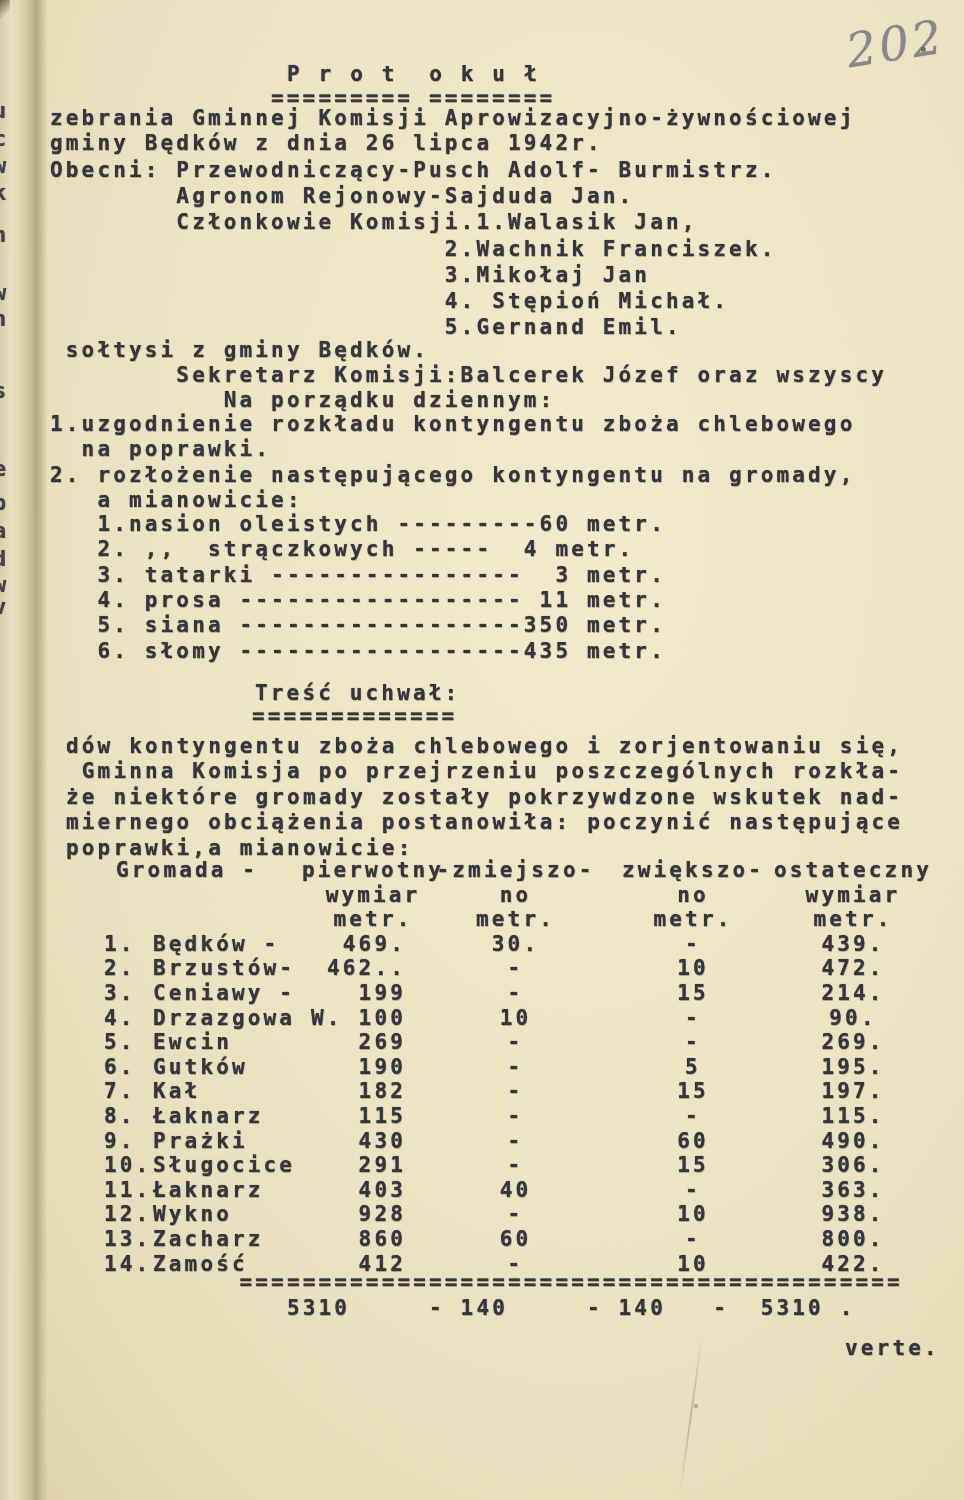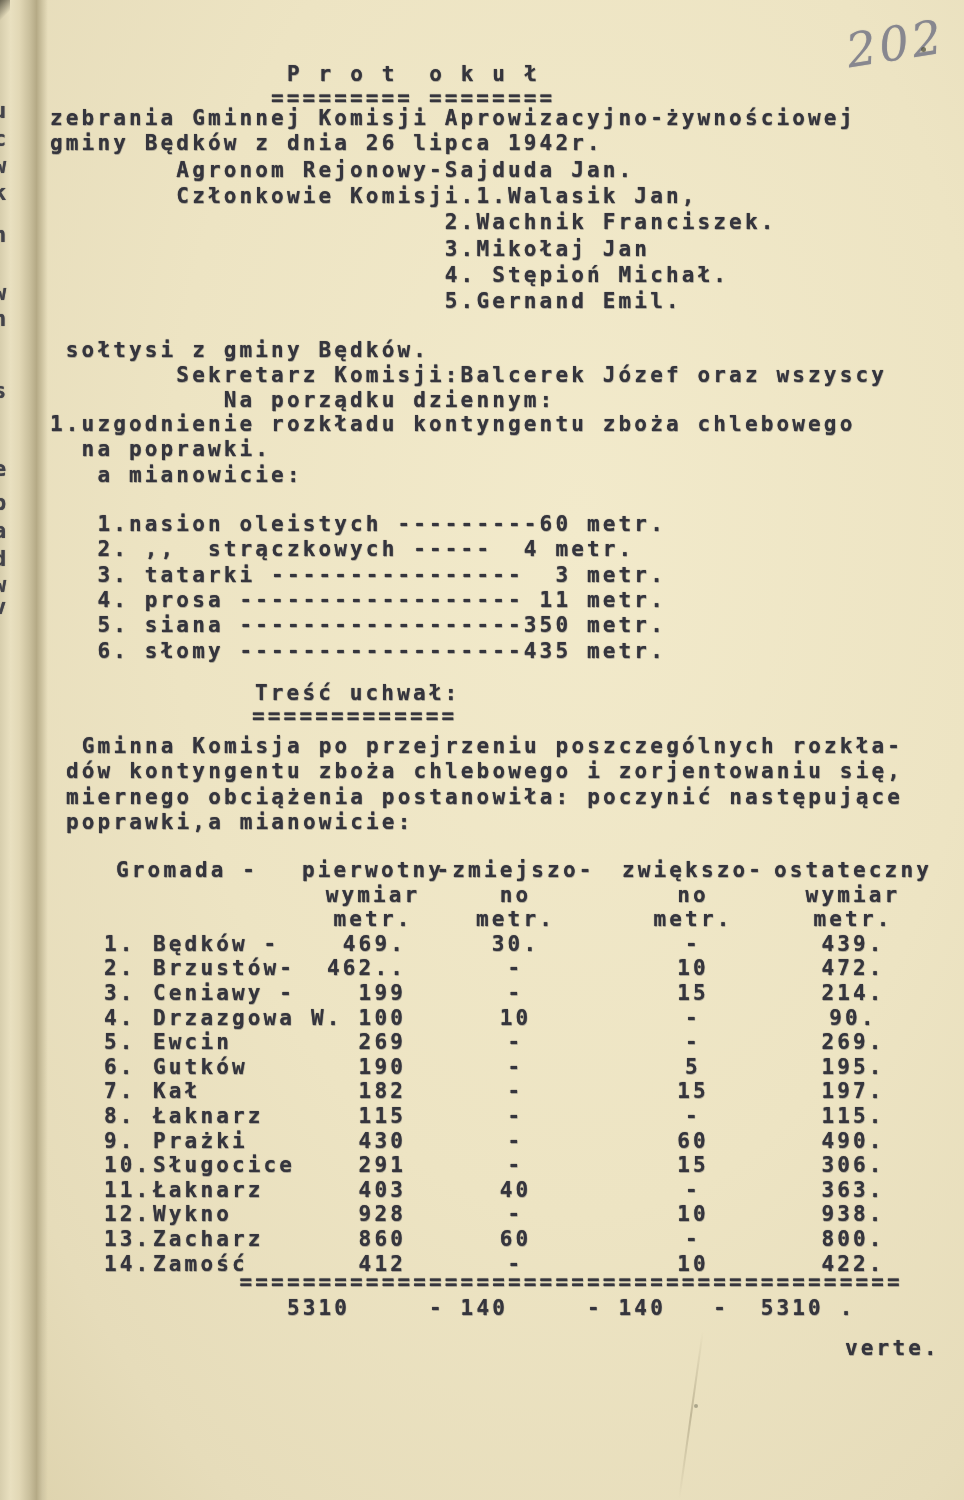--- a/index.html
+++ b/index.html
@@ -109,60 +109,63 @@
     <div class="line" style="padding-left:237px">P r o t  o k u ł</div>
     <div class="line" style="padding-left:221px">========= ========</div>
   </div>
 
   <div class="blk ink" style="top:106px">
     <div class="line">zebrania Gminnej Komisji Aprowizacyjno-żywnościowej</div>
     <div class="line">gminy Będków z dnia 26 lipca 1942r.</div>
   </div>
 
   <div class="blk ink obecni" style="top:157px">
+    <div class="line">Obecni: Przewodniczący-Pusch Adolf- Burmistrz.</div>
     <div class="line">        Agronom Rejonowy-Sajduda Jan.</div>
     <div class="line">        Członkowie Komisji.1.Walasik Jan,</div>
     <div class="line">                         2.Wachnik Franciszek.</div>
     <div class="line">                         3.Mikołaj Jan</div>
     <div class="line">                         4. Stępioń Michał.</div>
     <div class="line">                         5.Gernand Emil.</div>
   </div>
 
   <div class="blk ink" style="top:338px">
     <div class="line"> sołtysi z gminy Będków.</div>
     <div class="line">        Sekretarz Komisji:Balcerek Józef oraz wszyscy</div>
   </div>
 
   <div class="blk ink" style="top:388px">
     <div class="line">           Na porządku dziennym:</div>
   </div>
 
   <div class="blk ink" style="top:412px">
     <div class="line">1.uzgodnienie rozkładu kontyngentu zboża chlebowego</div>
     <div class="line">  na poprawki.</div>
+    <div class="line">2. rozłożenie następującego kontyngentu na gromady,</div>
     <div class="line">   a mianowicie:</div>
   </div>
 
   <div class="blk ink" style="top:512px">
     <div class="line">   1.nasion oleistych ---------60 metr.</div>
     <div class="line">   2. ,,  strączkowych -----  4 metr.</div>
     <div class="line">   3. tatarki ----------------  3 metr.</div>
     <div class="line">   4. prosa ------------------ 11 metr.</div>
     <div class="line">   5. siana ------------------350 metr.</div>
     <div class="line">   6. słomy ------------------435 metr.</div>
   </div>
 
   <div class="blk ink res-head" style="top:682px;left:255px">
     <div class="line">Treść uchwał:</div>
     <div class="line" style="margin-left:-3px">=============</div>
   </div>
 
   <div class="blk ink res-para" style="top:734px;left:66px">
+    <div class="line">dów kontyngentu zboża chlebowego i zorjentowaniu się,</div>
     <div class="line"> Gminna Komisja po przejrzeniu poszczególnych rozkła-</div>
-    <div class="line">dów kontyngentu zboża chlebowego i zorjentowaniu się,</div>
+    <div class="line">że niektóre gromady zostały pokrzywdzone wskutek nad-</div>
     <div class="line">miernego obciążenia postanowiła: poczynić następujące</div>
     <div class="line">poprawki,a mianowicie:</div>
   </div>
 
   <div class="tbl">
 
     <span class="cell chl">Gromada -</span>
     <span class="cell ch">pierwotny</span>
     <span class="cell ch">-zmiejszo-</span>
     <span class="cell ch">zwiększo-</span>

